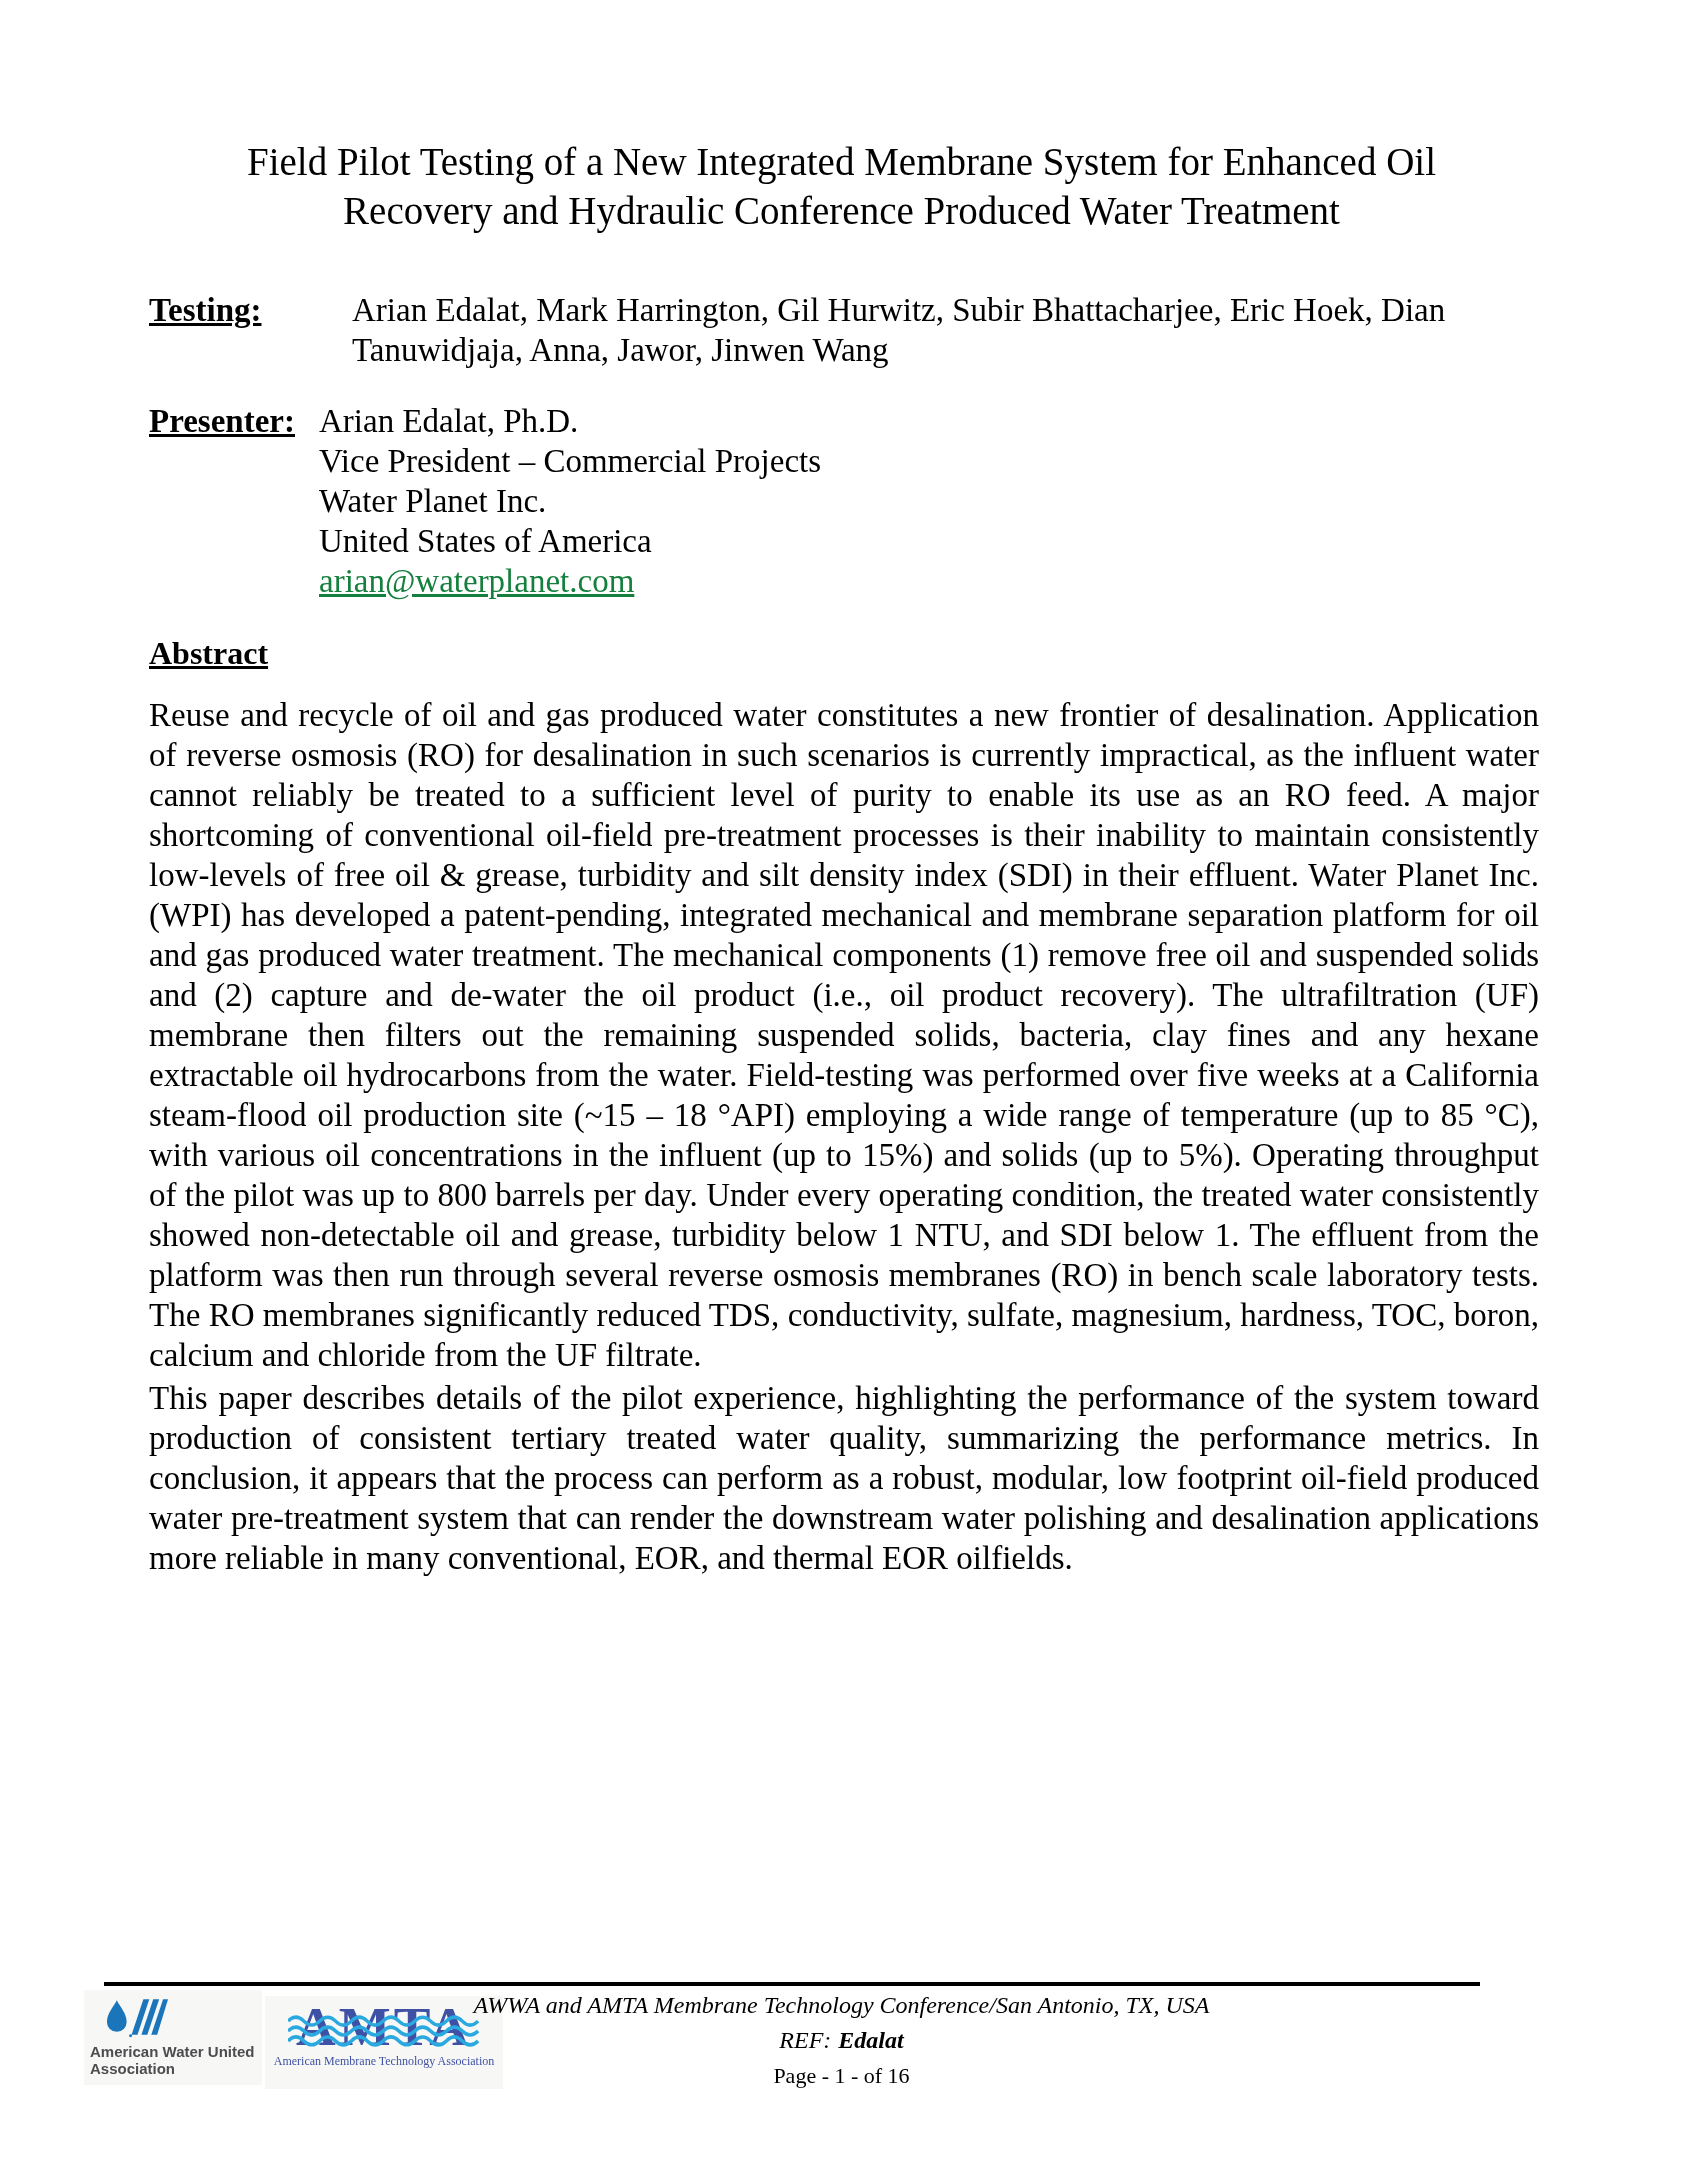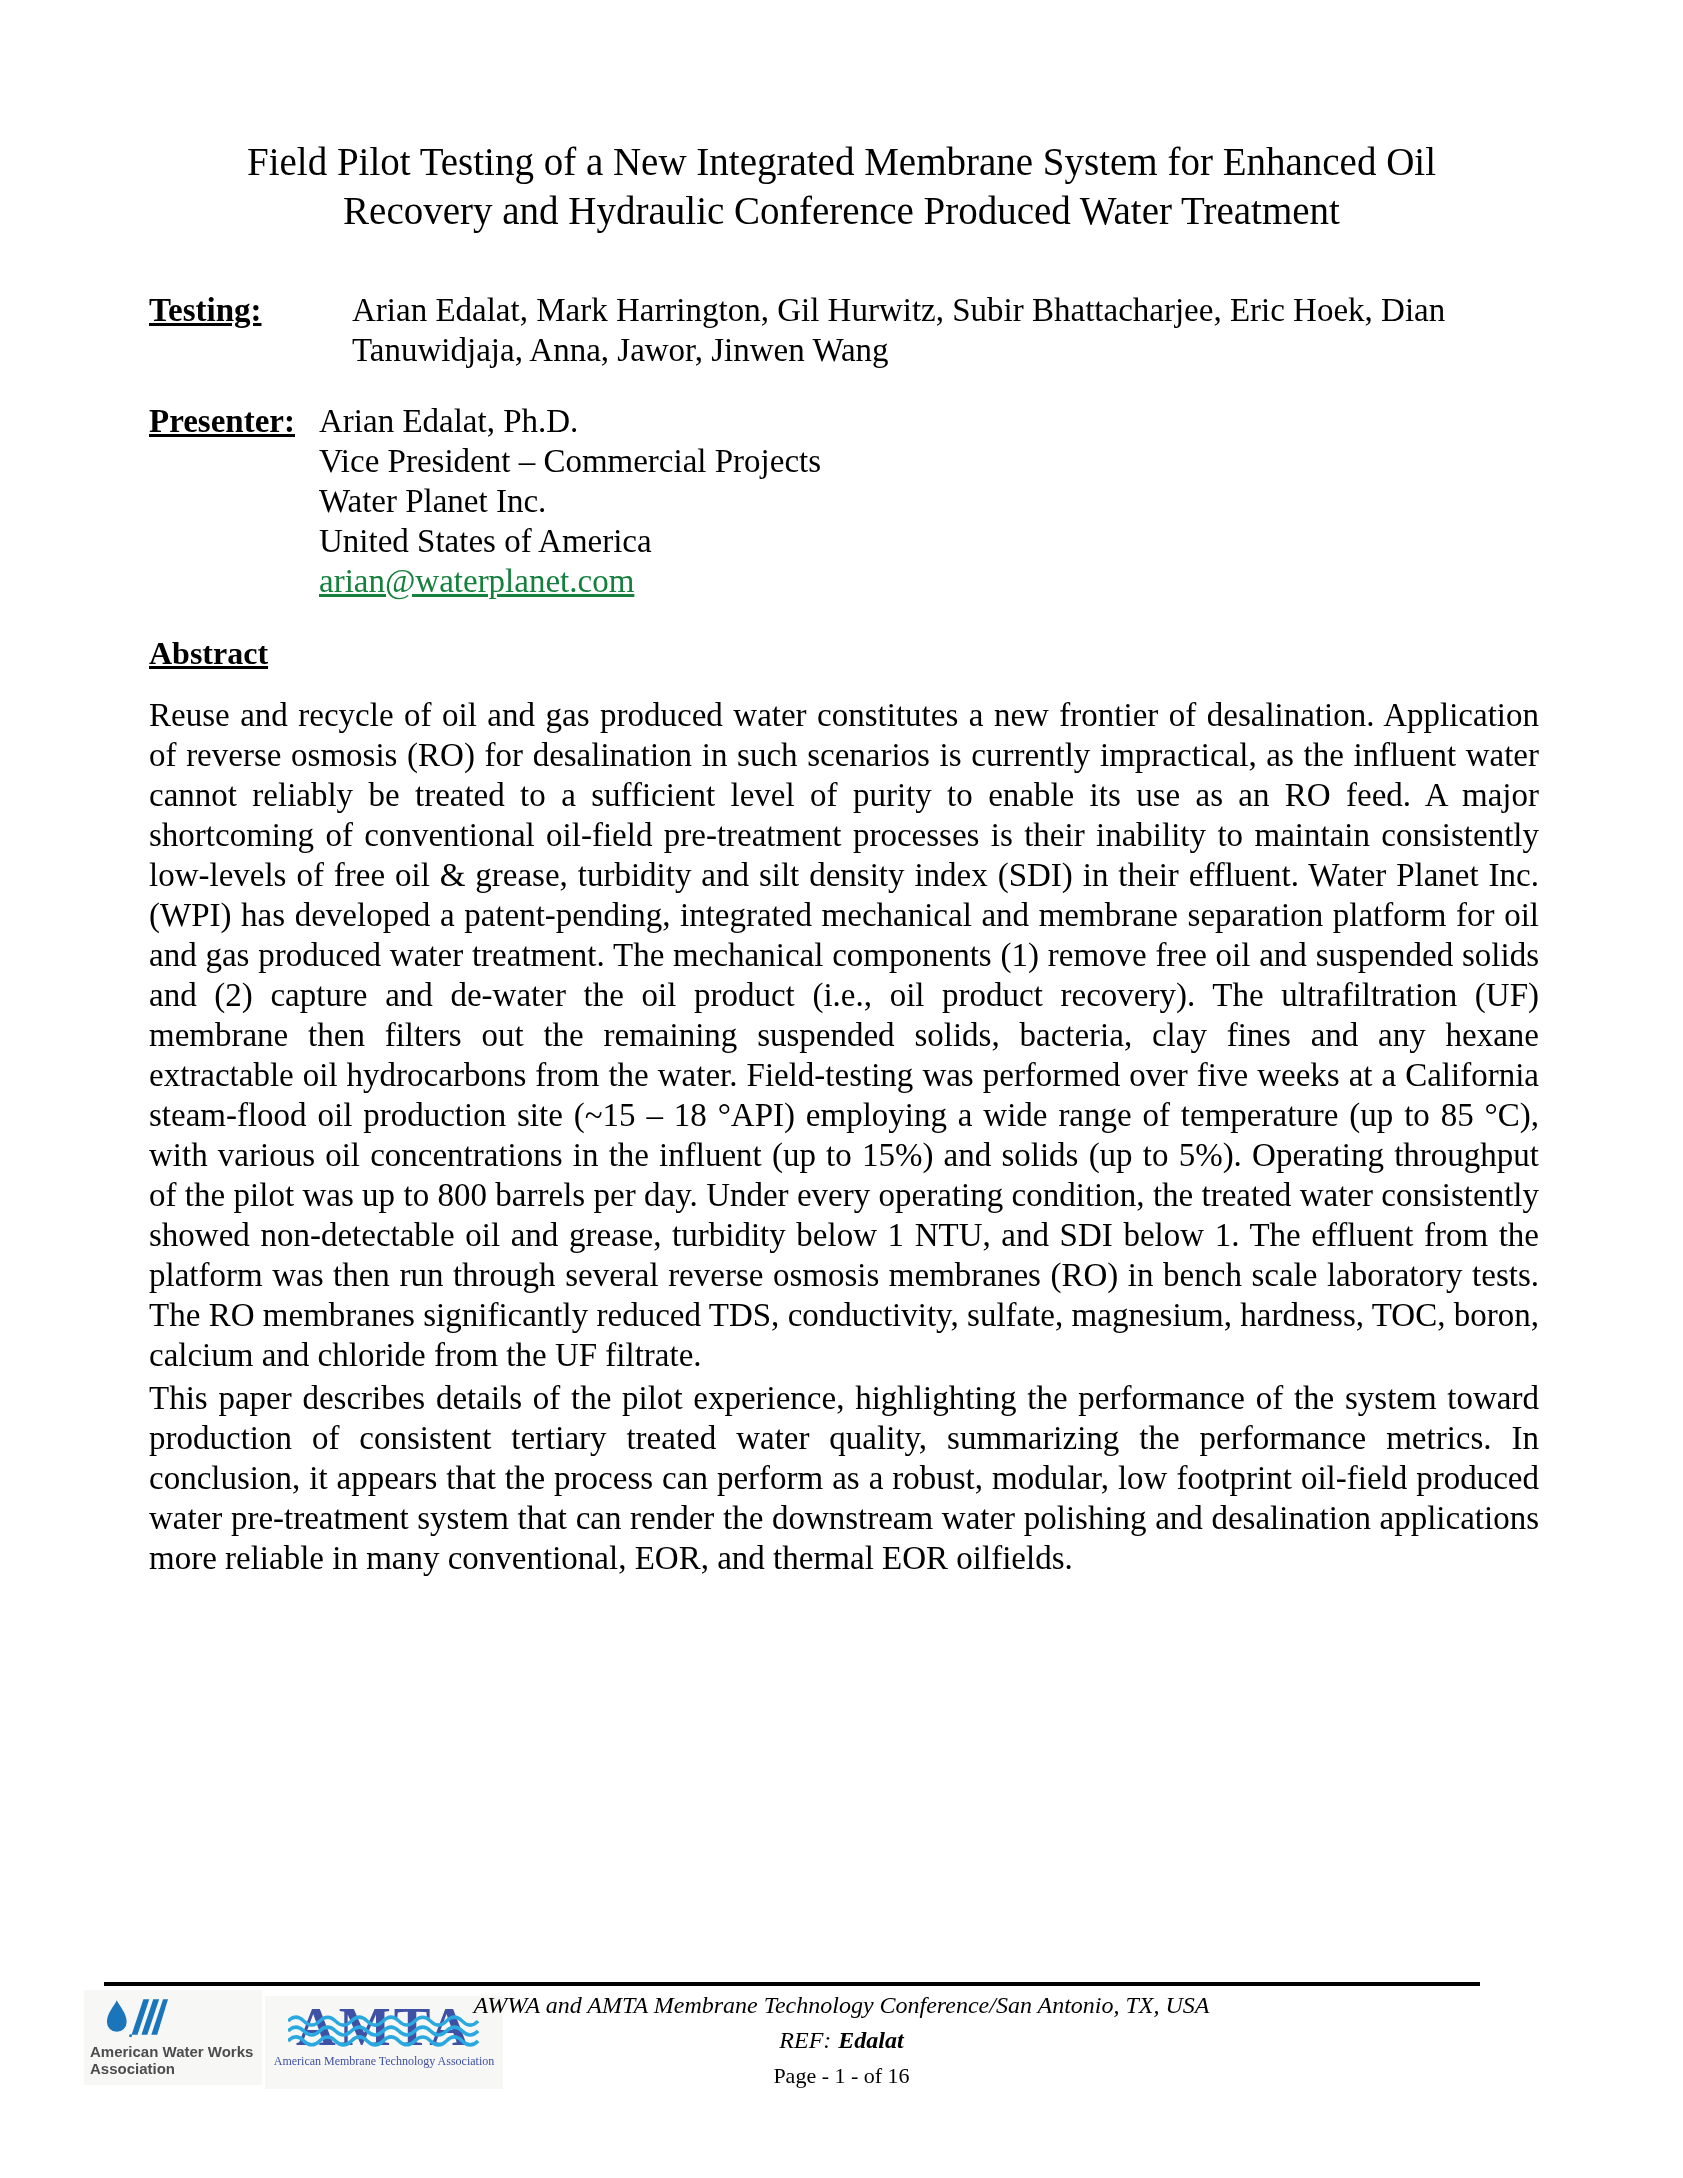--- a/index.html
+++ b/index.html
@@ -136,21 +136,21 @@
 
   <div class="awwa-logo">
     <svg width="65" height="46" viewBox="0 0 66 46">
       <path fill="#1b75bb" d="M13 6 C16 12.5 23 19 23 28 a10 10 0 0 1 -20 0 C3 19 10 12.5 13 6 Z"></path>
       <path fill="#1b75bb" d="M28 41 L40 5 L46 5 L34 41 Z"></path>
       <path fill="#1b75bb" d="M38 41 L50 5 L56 5 L44 41 Z"></path>
       <path fill="#1b75bb" d="M48 41 L60 5 L65 5 L54 41 Z"></path>
       <circle cx="27" cy="42" r="1.5" fill="#1b75bb"></circle>
     </svg>
     <div class="awwa-text">
-      <div>American Water Works</div>
+      <div>American Water United</div>
       <div>Association</div>
     </div>
   </div>
 
   <div class="amta-logo">
     <div class="amta-wordwrap">
       <span class="amta-word">AMTA</span>
       <svg class="amta-waves" width="198" height="36" viewBox="0 0 200 36">
         <path d="M0 6 q 8 -8 16 0 t 16 0 t 16 0 t 16 0 t 16 0 t 16 0 t 16 0 t 16 0 t 16 0 t 16 0 t 16 0 t 16 0" stroke="#2aa9e0" stroke-width="3.5" fill="none"></path>
         <path d="M0 16 q 8 -8 16 0 t 16 0 t 16 0 t 16 0 t 16 0 t 16 0 t 16 0 t 16 0 t 16 0 t 16 0 t 16 0 t 16 0" stroke="#2aa9e0" stroke-width="3.5" fill="none"></path>

